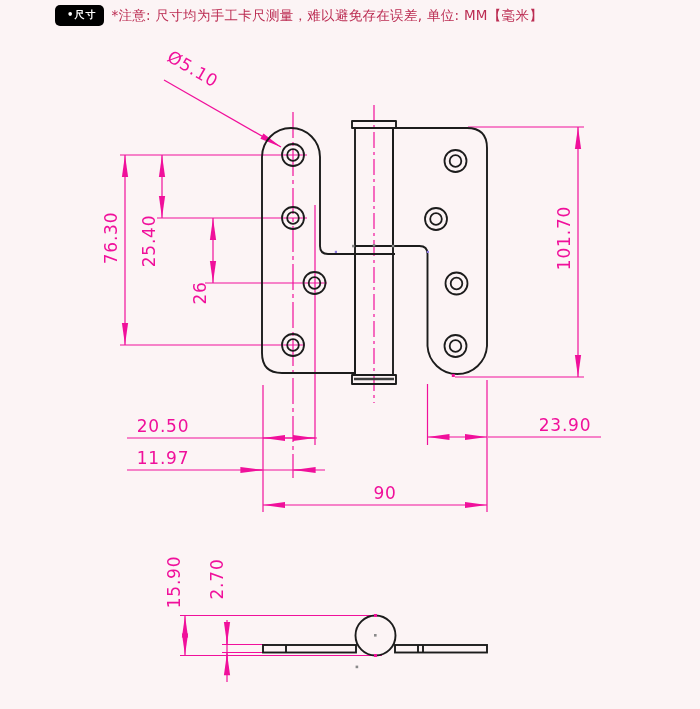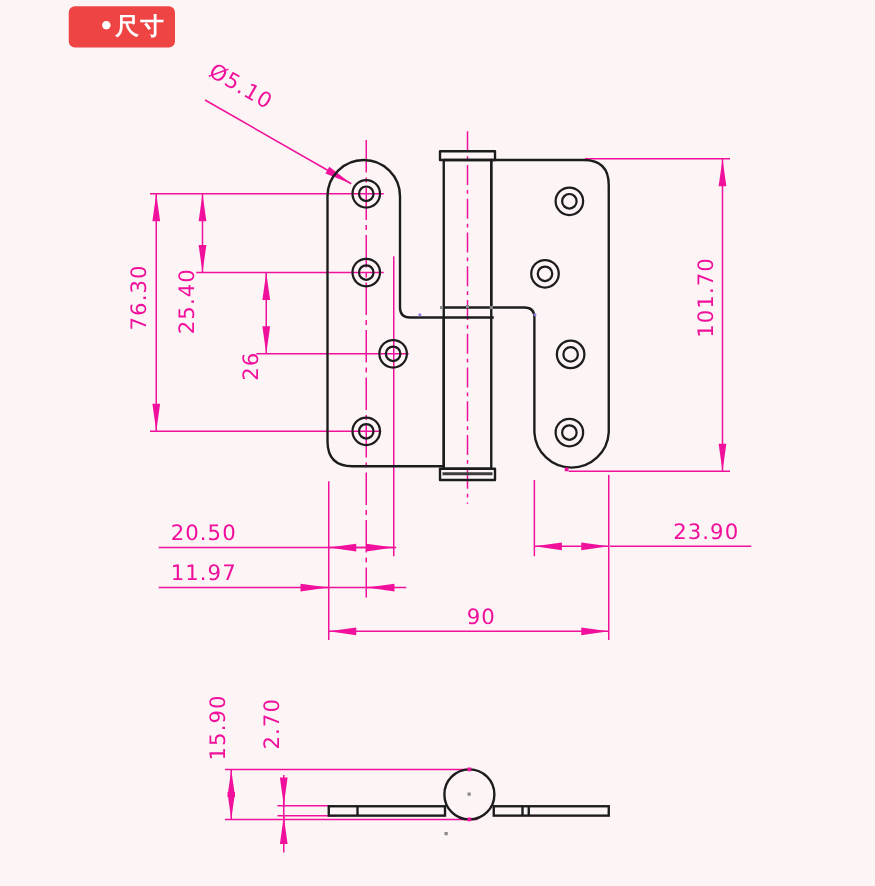--- a/index.html
+++ b/index.html
@@ -9,23 +9,23 @@
     font-family:"DejaVu Sans", sans-serif;
     position:relative;
     overflow:hidden;
   }
   .header{
     position:absolute;top:5px;left:55px;right:10px;
     display:flex;align-items:center;gap:7px;
     white-space:nowrap;
   }
   .badge{
-    background:#ef4444;color:#ffffff;
-    font-size:19px;font-weight:bold;
-    padding:3px 8px 4px 24px;border-radius:5px;
+    background:#000000;color:#ffffff;
+    font-size:10px;font-weight:bold;
+    padding:3px 8px 4px 12px;border-radius:5px;
     letter-spacing:1px;
   }
   .note{
     color:#bb2c52;font-size:13.5px;letter-spacing:0.3px;
   }
   svg{position:absolute;left:0;top:0;}
   text{
     font-family:"DejaVu Sans", sans-serif;
     fill:#f0109b;font-size:17px;letter-spacing:0.8px;
   }
@@ -181,13 +181,14 @@
     <text x="163" y="464" text-anchor="middle">11.97</text>
     <text x="385" y="499" text-anchor="middle">90</text>
     <text x="565" y="431" text-anchor="middle">23.90</text>
     <text transform="translate(180,582) rotate(-90)" text-anchor="middle">15.90</text>
     <text transform="translate(223,579) rotate(-90)" text-anchor="middle">2.70</text>
   </g>
 </svg>
 
 <div class="header">
   <span class="badge">•尺寸</span>
+  <span class="note">*注意: 尺寸均为手工卡尺测量，难以避免存在误差, 单位: MM【毫米】</span>
 </div>
 
 </body></html>

